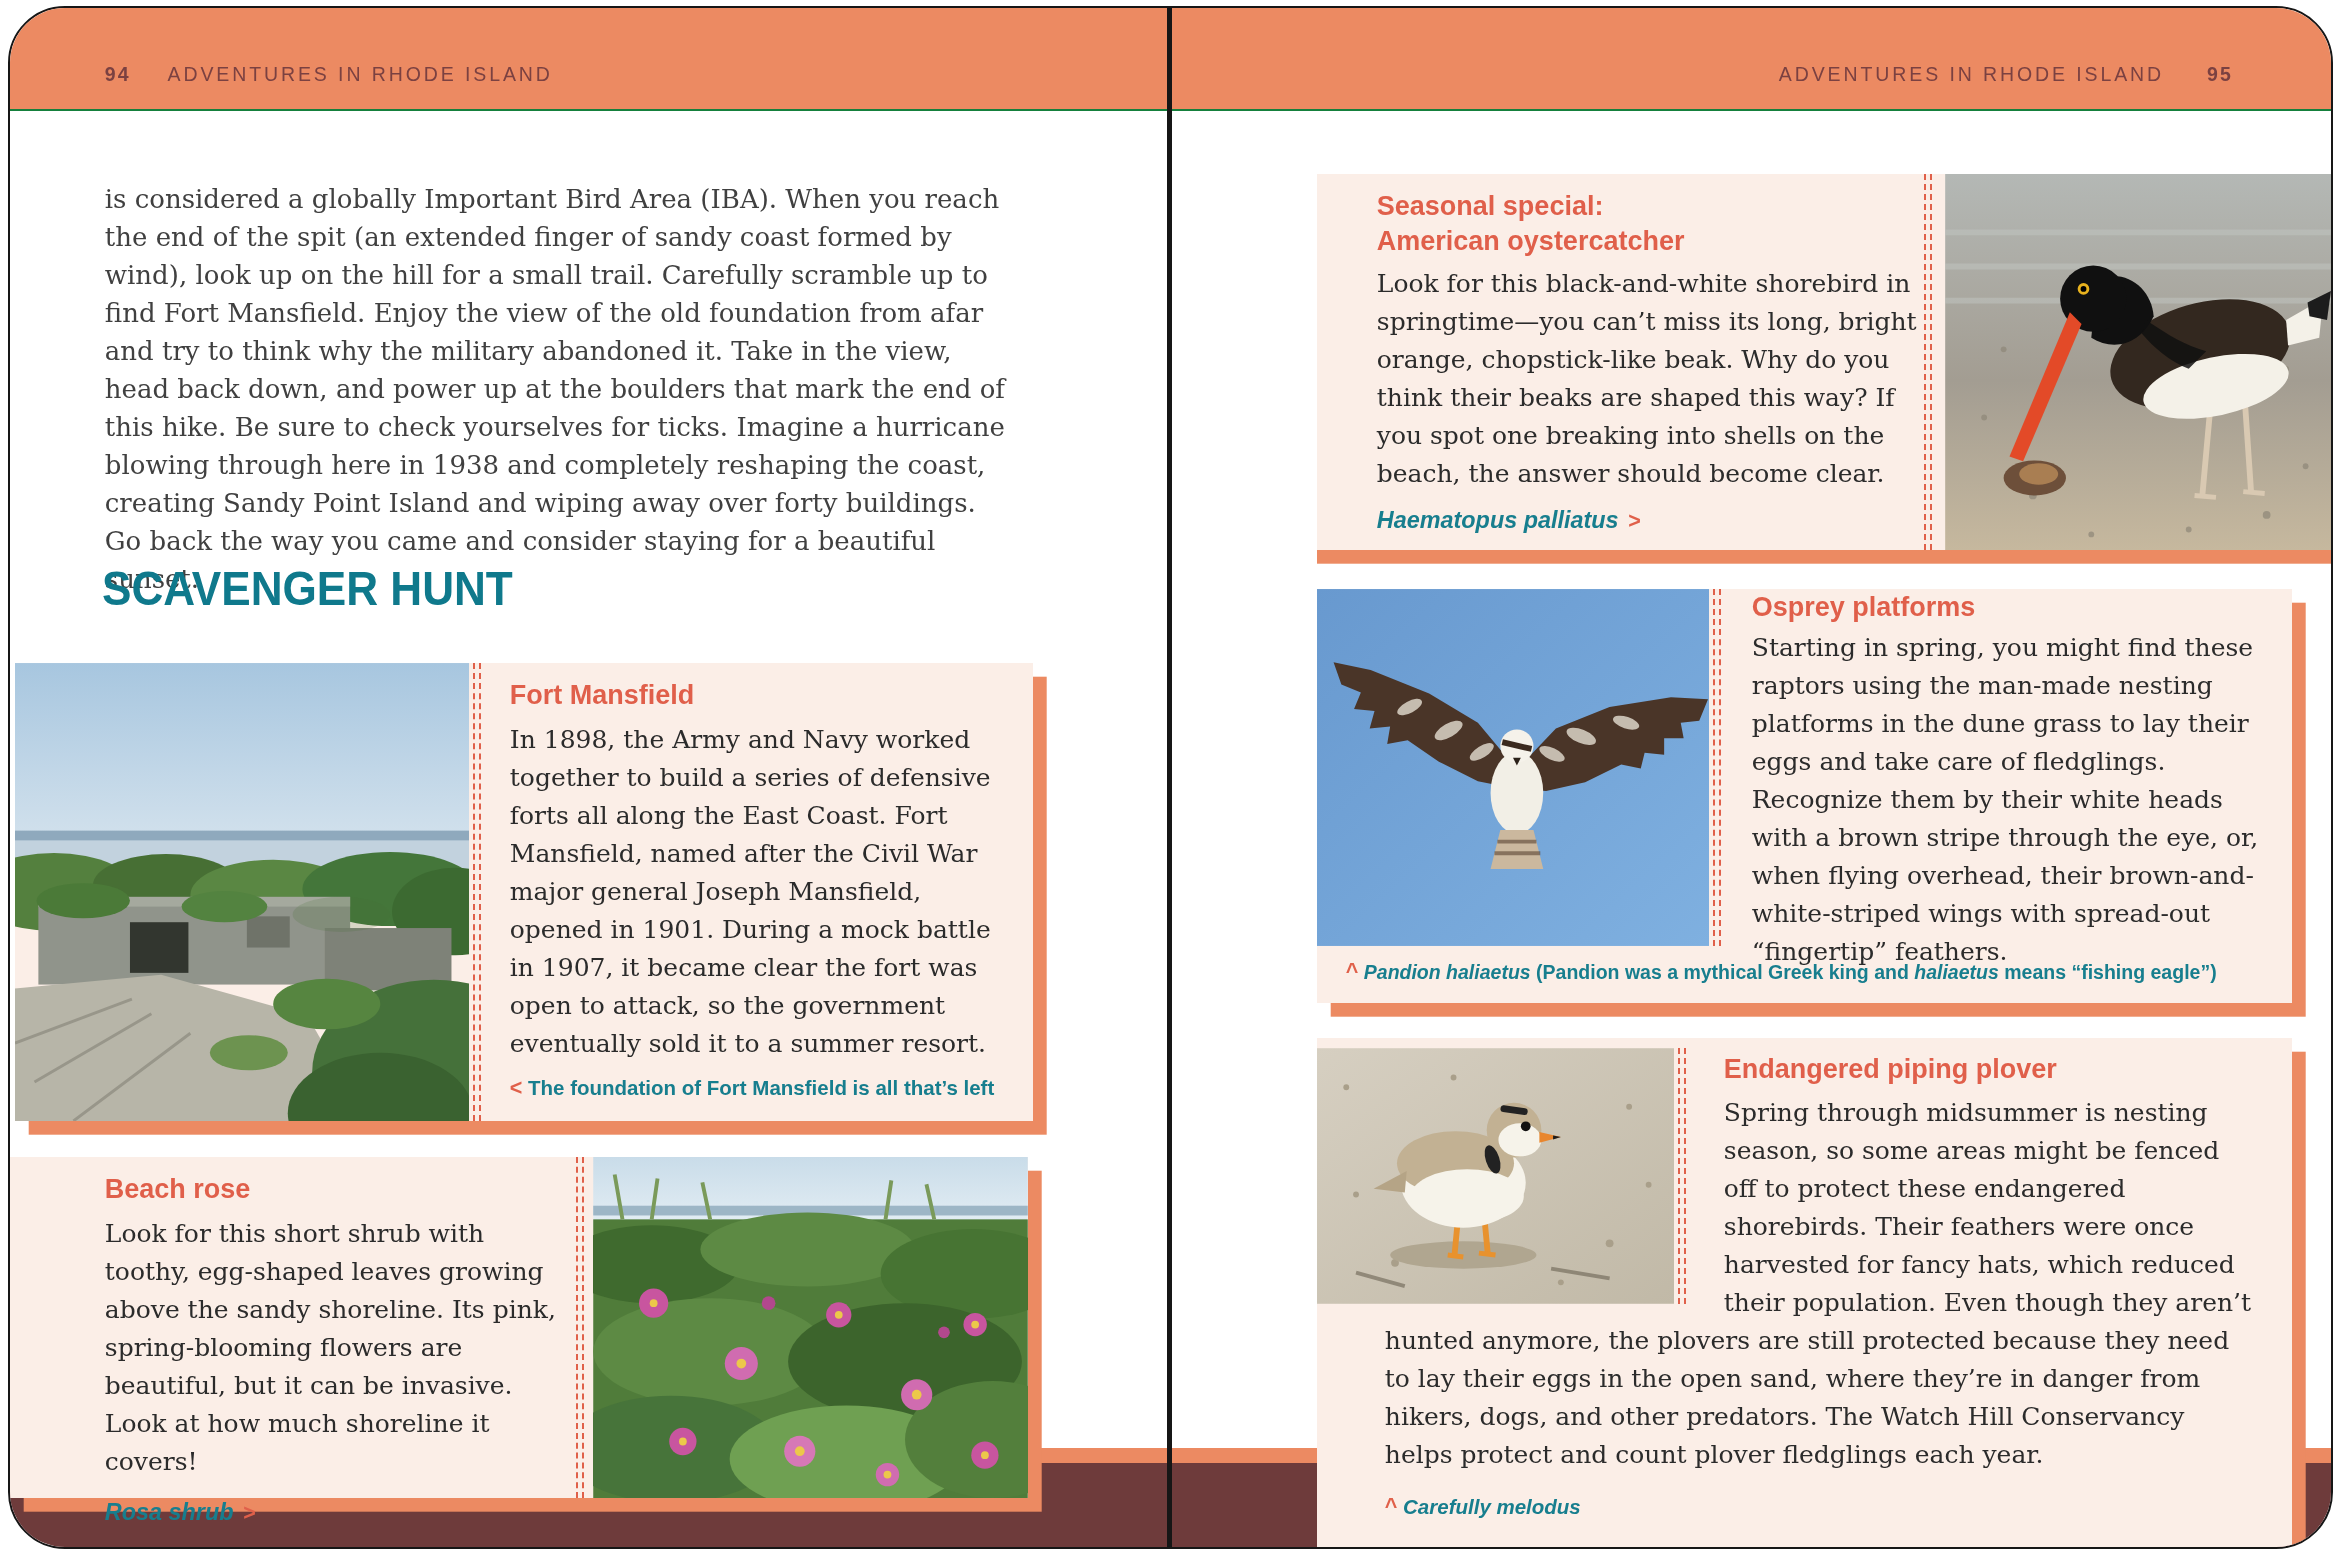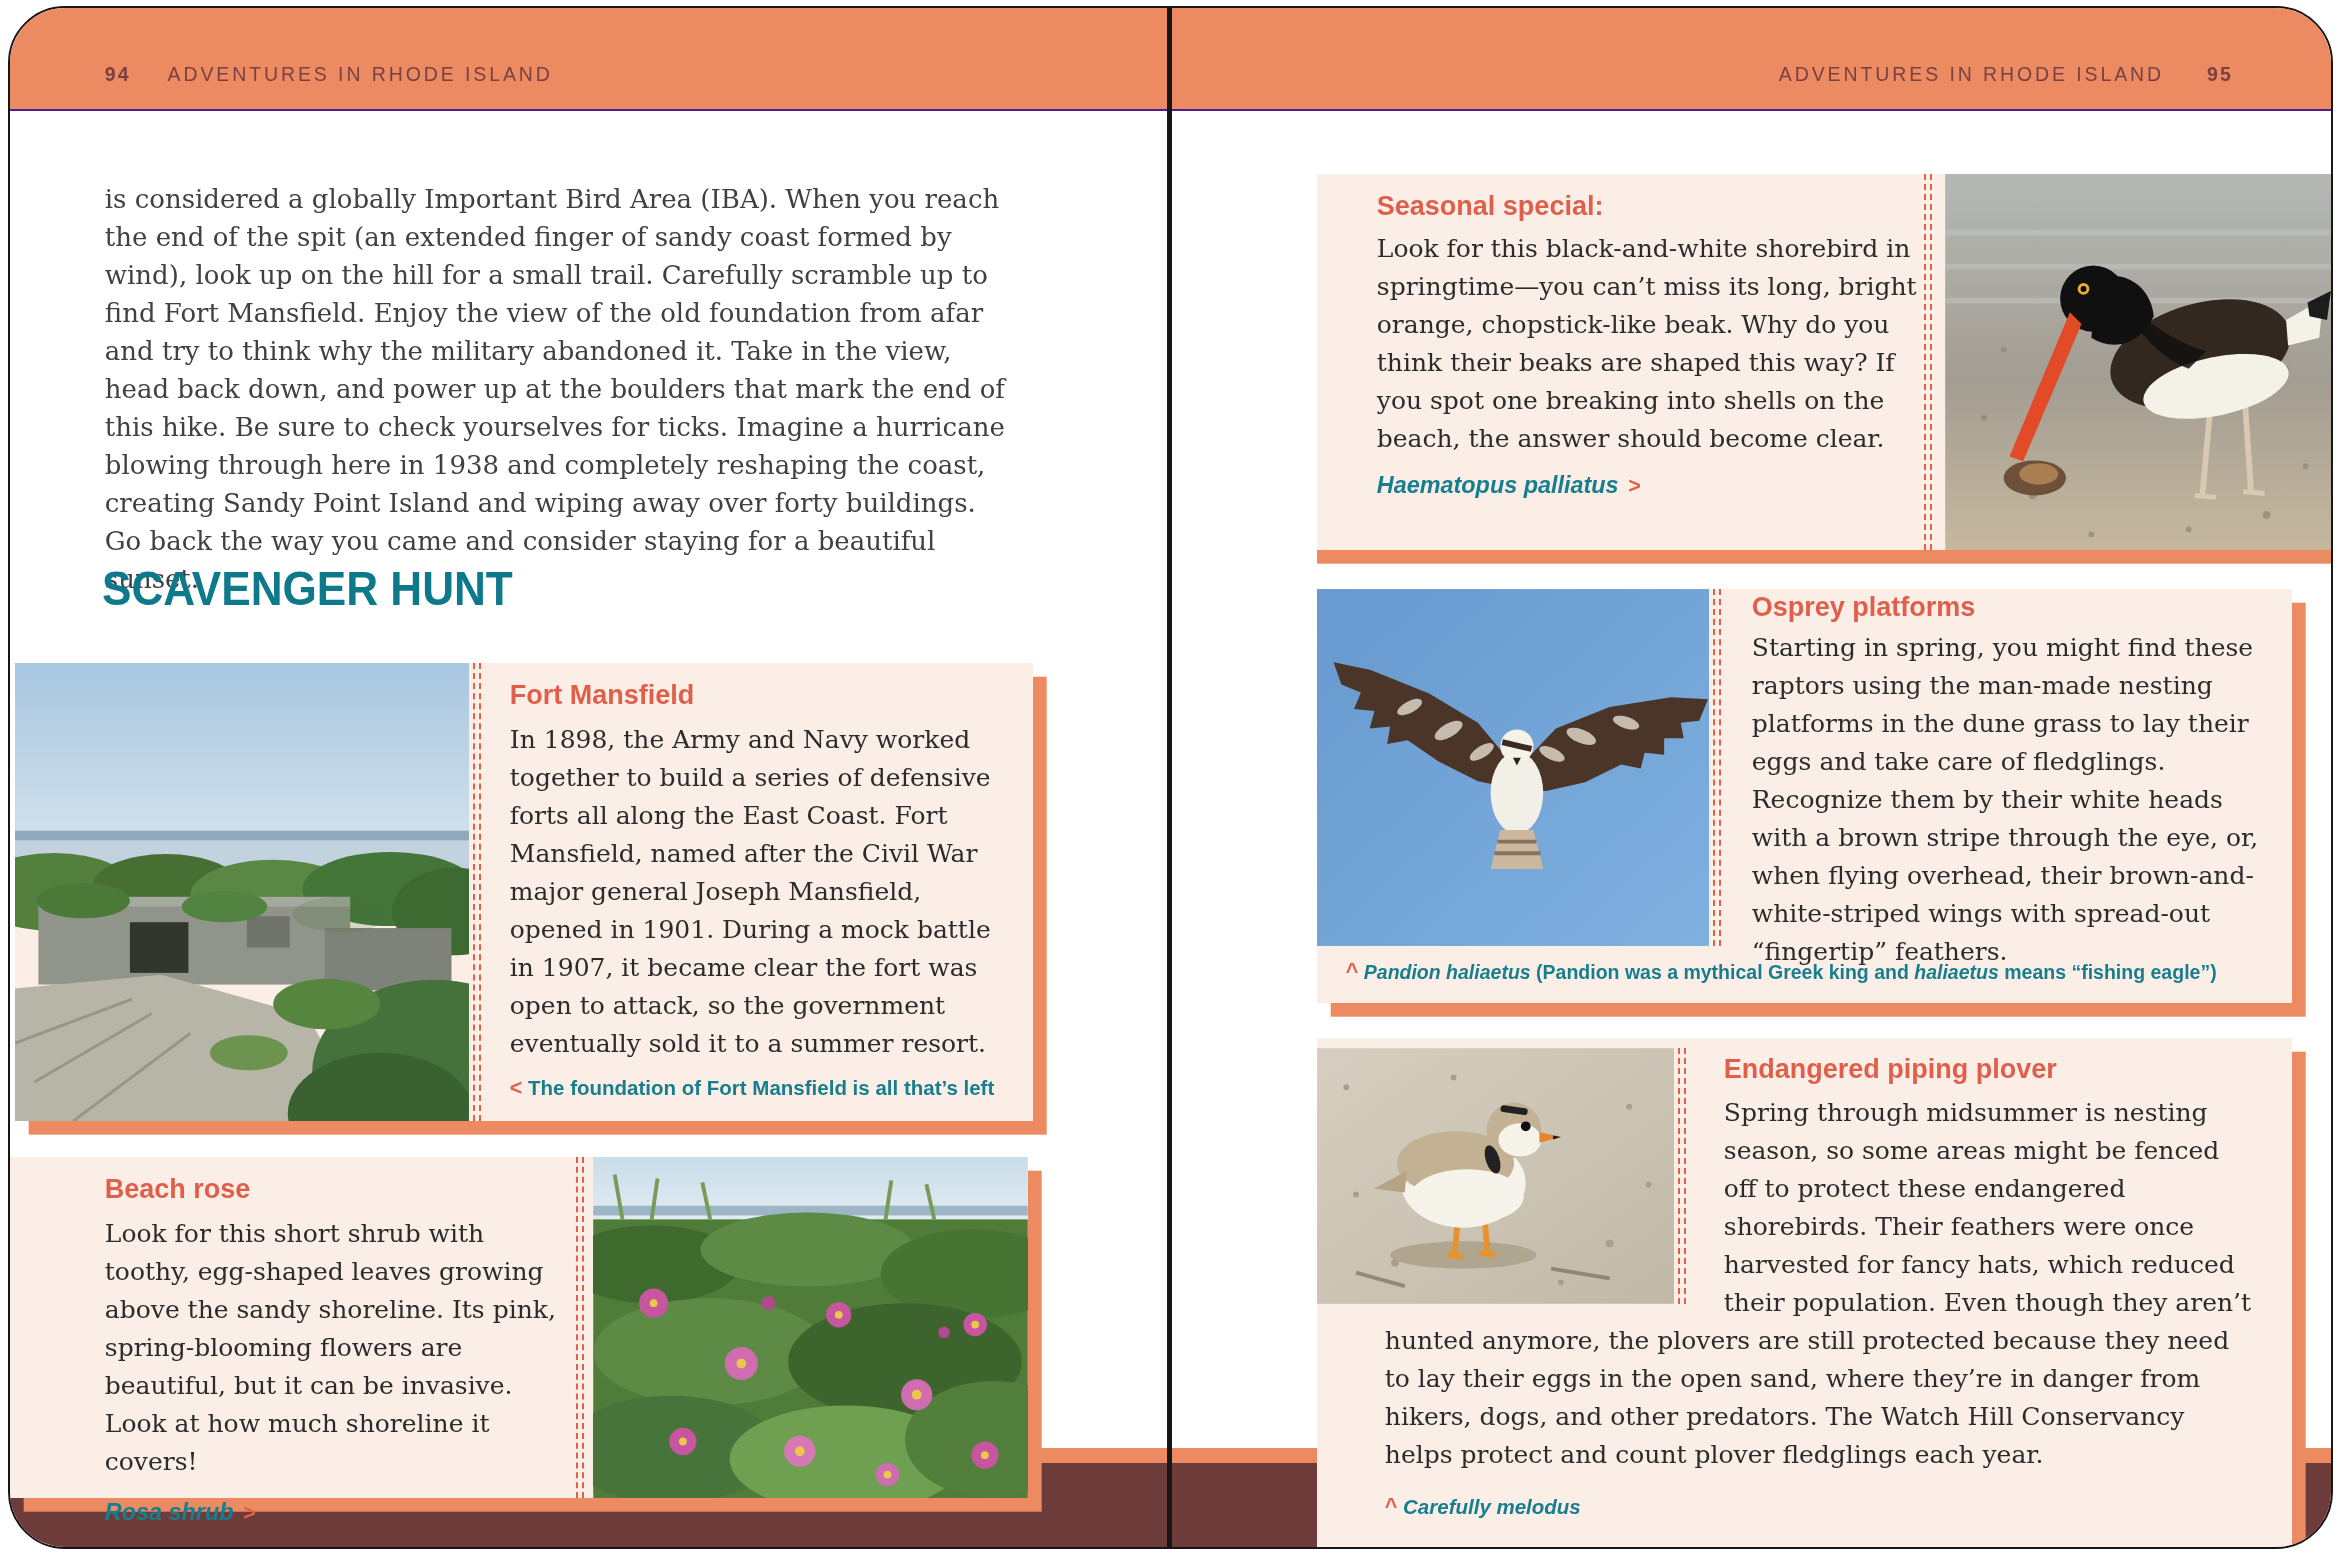--- a/index.html
+++ b/index.html
@@ -4,21 +4,21 @@
 <style>
   * { margin:0; padding:0; box-sizing:border-box; }
   html,body { background:#ffffff; }
   .canvas { position:relative; width:2341px; height:1560px; background:#fff;
             font-family:"Liberation Sans", sans-serif; overflow:hidden; }
   .book { position:absolute; left:7.8px; top:5.9px; width:2325px; height:1543px;
           background:#ffffff; border:2.9px solid #161616; border-radius:57px;
           overflow:hidden; }
   
   .header { position:absolute; top:0; left:0; right:0; height:103px;
-            background:#ec8a62; border-bottom:2px solid #4c1d95; z-index:5; }
+            background:#ec8a62; border-bottom:2px solid #15803d; z-index:5; }
   .header-left { position:absolute; left:95px; bottom:23.4px; display:flex; gap:37px;
                  font-size:19.5px; letter-spacing:2.9px; color:#7b4141; font-weight:500; }
   .header-right { position:absolute; right:98px; bottom:23.4px; display:flex; gap:43px;
                   font-size:19.5px; letter-spacing:2.9px; color:#7b4141; font-weight:500; }
   .page-num { font-weight:700; letter-spacing:2px; }
   
   .gutter { position:absolute; left:1157px; top:0; bottom:0; width:4.9px; background:#161616; z-index:6; }
   .footer { position:absolute; left:0; right:0; bottom:0; height:99px;
             background:#6e3b3b; border-top:15.6px solid #ec8a62; z-index:1; }
   
@@ -198,20 +198,21 @@
             <circle cx="180" cy="150" r="7" fill="#b2488d"></circle>
             <circle cx="360" cy="180" r="6" fill="#b2488d"></circle>
           </g>
         </svg>
       </div>
     </div>
 
     <div class="card oyster-card shadow-b">
       <div class="oyster-text">
         <div class="card-title">Seasonal special:</div>
+        <div class="card-title">American oystercatcher</div>
         <div class="card-body">Look for this black-and-white shorebird in springtime—you can’t miss its long, bright orange, chopstick-like beak. Why do you think their beaks are shaped this way? If you spot one breaking into shells on the beach, the answer should become clear.</div>
         <div class="species-row oyster-species">
           <span class="species">Haematopus palliatus</span>
           <span class="arrow">&gt;</span>
         </div>
       </div>
       <div class="sep oyster-sep"></div>
       <div class="photo oyster-photo">
         <svg width="390" height="376" viewBox="0 0 400 386">
           <defs>

